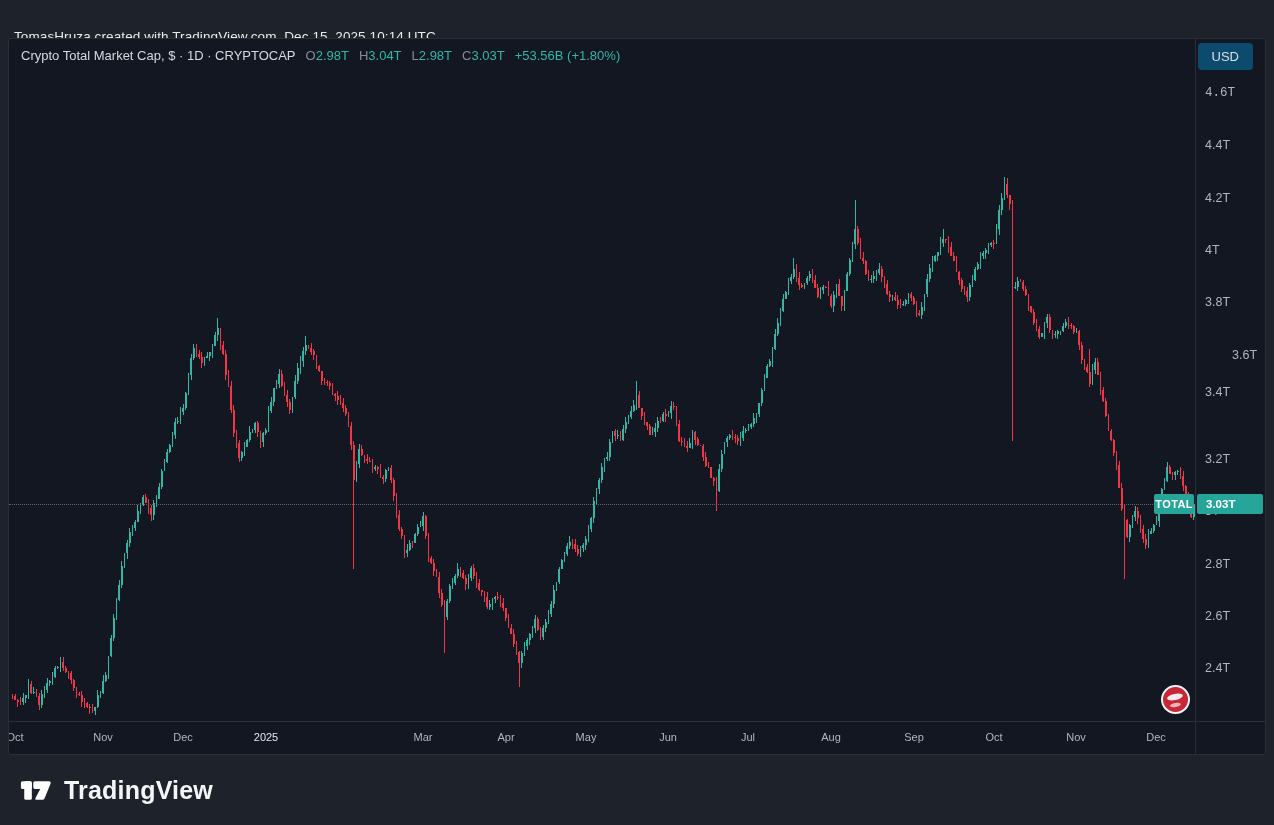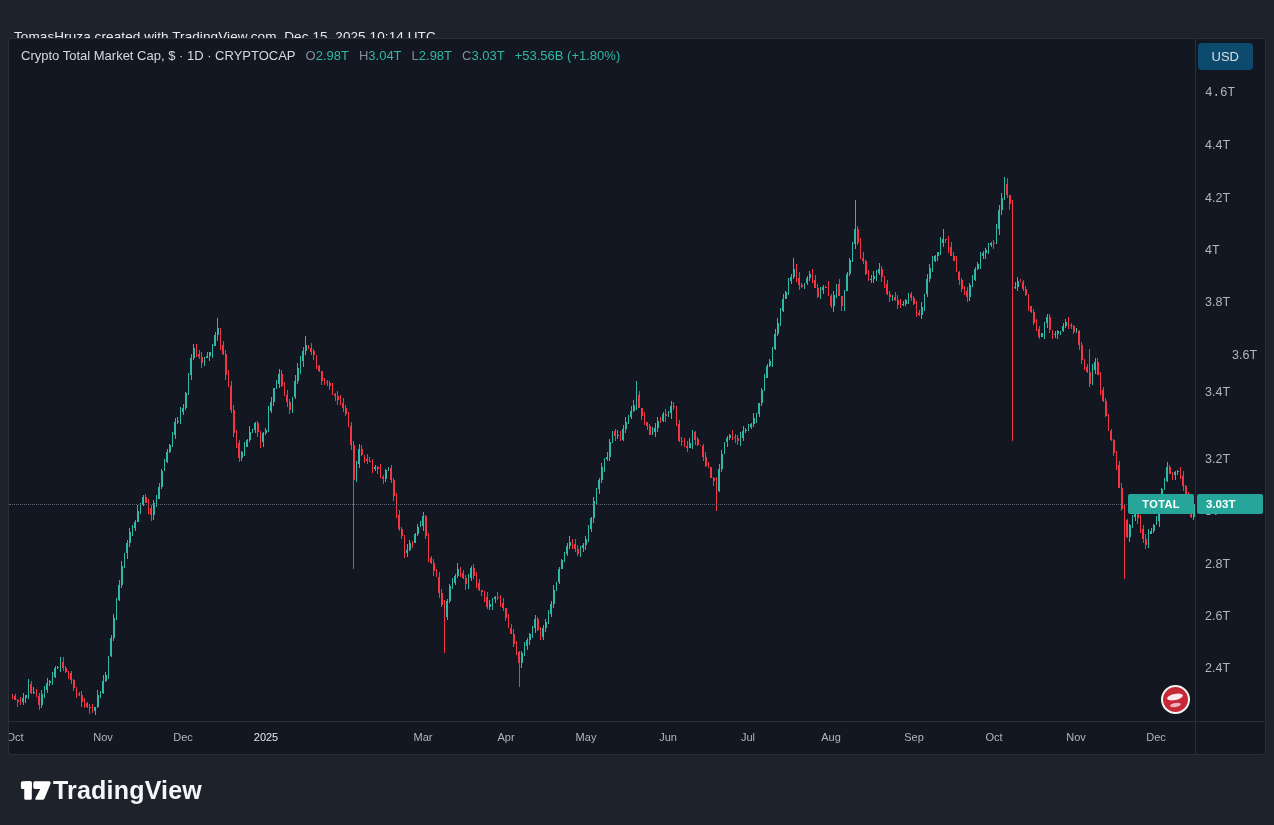--- a/index.html
+++ b/index.html
@@ -63,42 +63,42 @@
   }
   .time-tick.em { color: var(--year-text, #e2e5ec); font-weight:500; }
   .price-line {
     position:absolute; left:0; width:1186px; height:0;
     border-top:1px dotted var(--price-line, #6a7380); opacity:.85; z-index:2;
   }
   .symbol-tag {
     position:absolute; right:71px; height:20px; line-height:20px;
     background: var(--accent-tag, #26a69a); color: var(--tag-text, #fff);
     font-size:11px; font-weight:700; letter-spacing:.4px;
-    padding:0 14px; border-radius:2px; z-index:5;
+    padding:0 1px; border-radius:2px; z-index:5;
   }
   .price-tag {
     position:absolute; left:1188px; width:66px; height:20px; line-height:20px;
     background: var(--accent-tag, #26a69a); color: var(--tag-text, #fff);
     font-size:11.5px; font-weight:700; padding-left:9px; border-radius:2px; z-index:5;
   }
   .symbol-logo {
     position:absolute; left:1152px; top:646px; width:29px; height:29px;
     border-radius:50%; background:#c62838; border:2px solid #f2f3f5; z-index:3;
   }
   .symbol-logo::before {
     content:""; position:absolute; left:4px; top:7px; width:16px; height:6px;
     border-radius:50%; background:rgba(255,255,255,.9); transform:rotate(-12deg);
   }
   .symbol-logo::after {
     content:""; position:absolute; left:7px; top:16px; width:11px; height:4px;
     border-radius:50%; background:rgba(255,255,255,.65); transform:rotate(-10deg);
   }
   .brand-bar {
     position:absolute; left:0; top:755px; width:1274px; height:70px;
-    display:flex; align-items:center; padding-left:20px;
+    display:flex; align-items:center; gap:11px; padding-left:20px;
   }
   .brand-icon { width:33px; height:27px; cursor:pointer; }
   .brand-icon svg { display:block; }
   .brand-word {
     font-size:25px; font-weight:700; color: var(--brand-text, #f5f6f8);
     letter-spacing:.2px; cursor:pointer;
   }
 </style>
 </head>
 <body>

